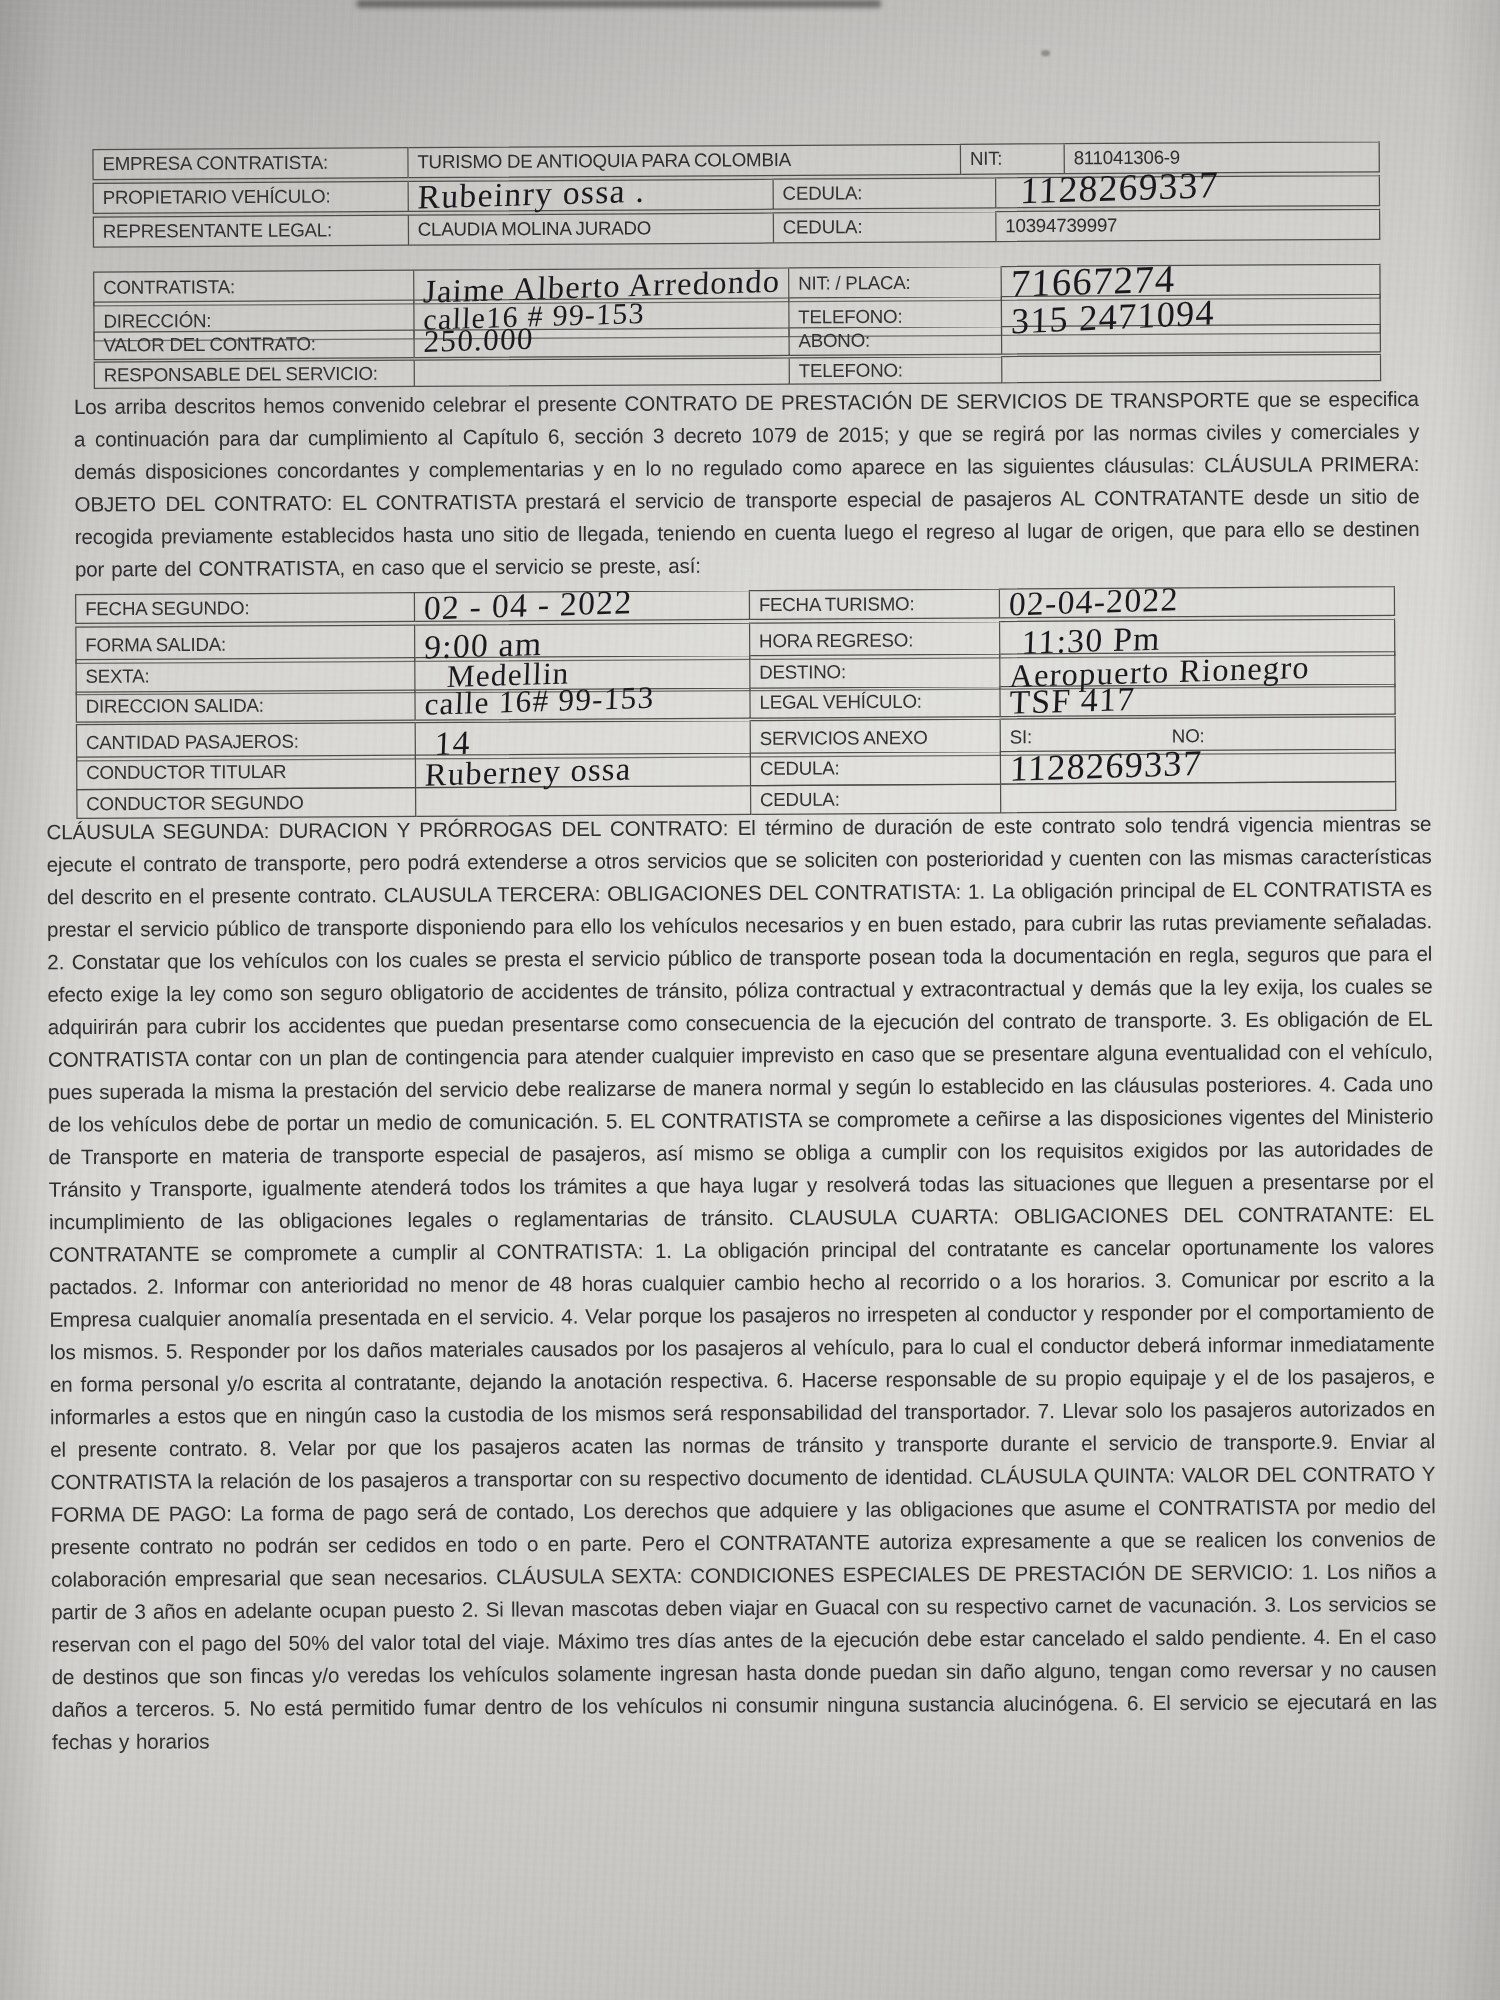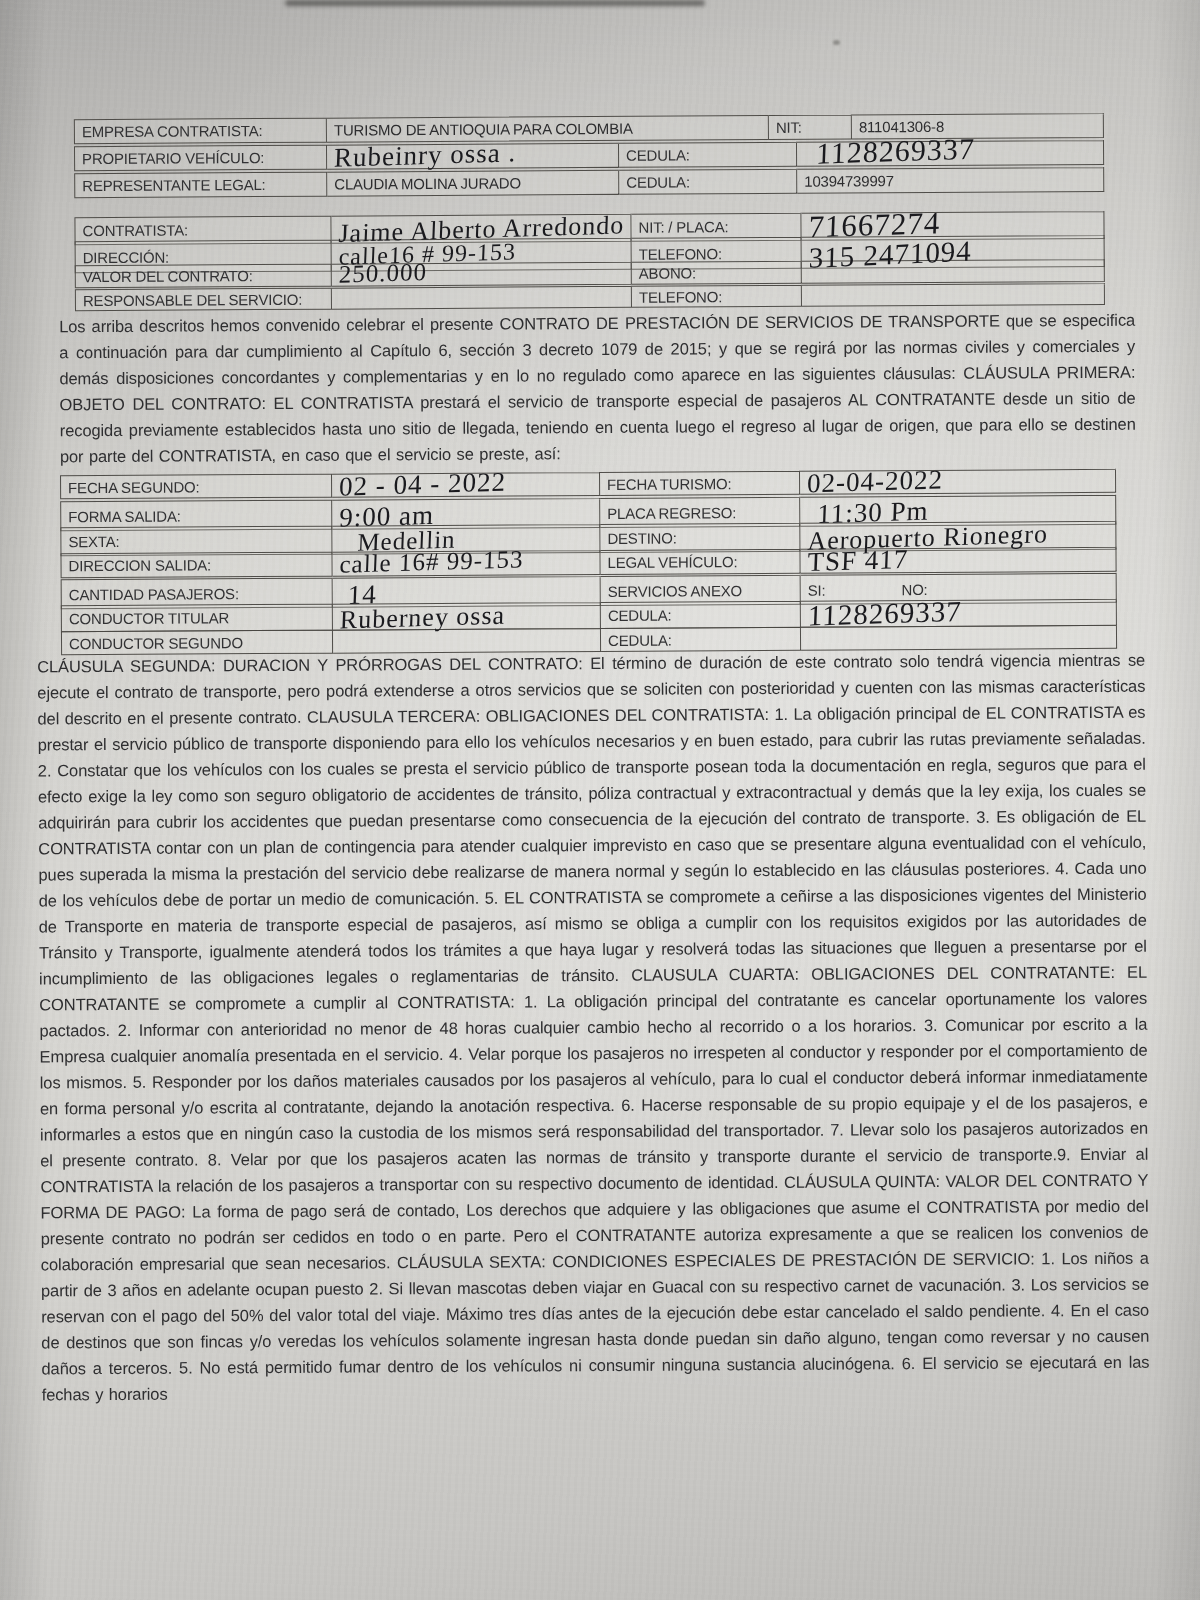--- a/index.html
+++ b/index.html
@@ -71,21 +71,21 @@
       <div class="cell">
           <span class="lab">EMPRESA CONTRATISTA:</span>
         </div>
       <div class="cell">
           <span class="pv">TURISMO DE ANTIOQUIA PARA COLOMBIA</span>
         </div>
       <div class="cell">
           <span class="lab">NIT:</span>
         </div>
       <div class="cell">
-          <span class="pv">811041306-8</span>
+          <span class="pv">811041306-9</span>
         </div>
     </div>
     <div class="r rB">
       <div class="cell">
           <span class="lab">PROPIETARIO VEHÍCULO:</span>
         </div>
       <div class="cell">
           <span class="hw" style="font-size:27px;margin-top:-3px;">Rubeinry ossa .</span>
         </div>
       <div class="cell">
@@ -188,21 +188,21 @@
         </div>
     </div>
     <div class="r">
       <div class="cell">
           <span class="lab">FORMA SALIDA:</span>
         </div>
       <div class="cell">
           <span class="hw" style="font-size:27px;margin-top:4px;">9:00 am</span>
         </div>
       <div class="cell">
-          <span class="lab">PLACA REGRESO:</span>
+          <span class="lab">HORA REGRESO:</span>
         </div>
       <div class="cell">
           <span class="hw" style="font-size:27px;margin-top:2px;margin-left:10px;">11:30 Pm</span>
         </div>
     </div>
     <div class="r">
       <div class="cell">
           <span class="lab">SEXTA:</span>
         </div>
       <div class="cell">
@@ -234,21 +234,21 @@
           <span class="lab">CANTIDAD PASAJEROS:</span>
         </div>
       <div class="cell">
           <span class="hw" style="font-size:27px;margin-top:4px;margin-left:8px;">14</span>
         </div>
       <div class="cell">
           <span class="lab">SERVICIOS ANEXO</span>
         </div>
       <div class="cell">
         <span class="lab">SI:</span>
-        <span class="lab" style="margin-left:76px;">NO:</span>
+        <span class="lab" style="margin-left:112px;">NO:</span>
       </div>
     </div>
     <div class="r">
       <div class="cell">
           <span class="lab">CONDUCTOR TITULAR</span>
         </div>
       <div class="cell">
           <span class="hw" style="font-size:26px;margin-top:2px;">Ruberney ossa</span>
         </div>
       <div class="cell">

